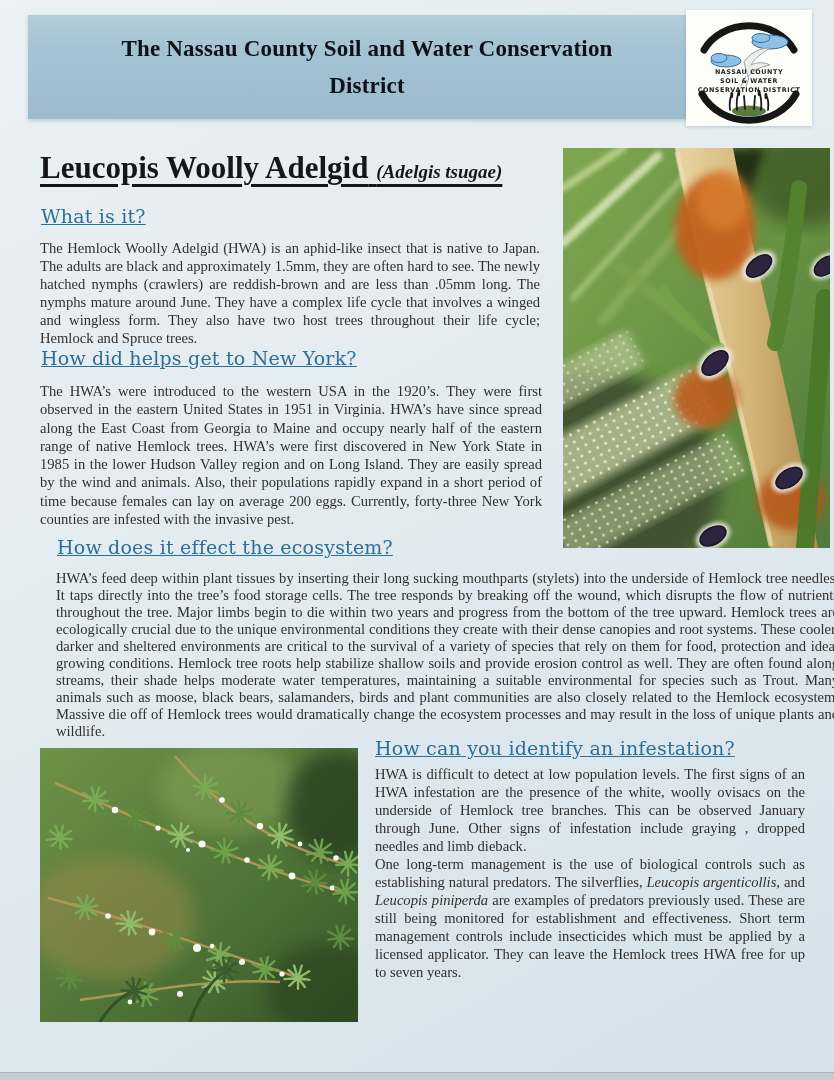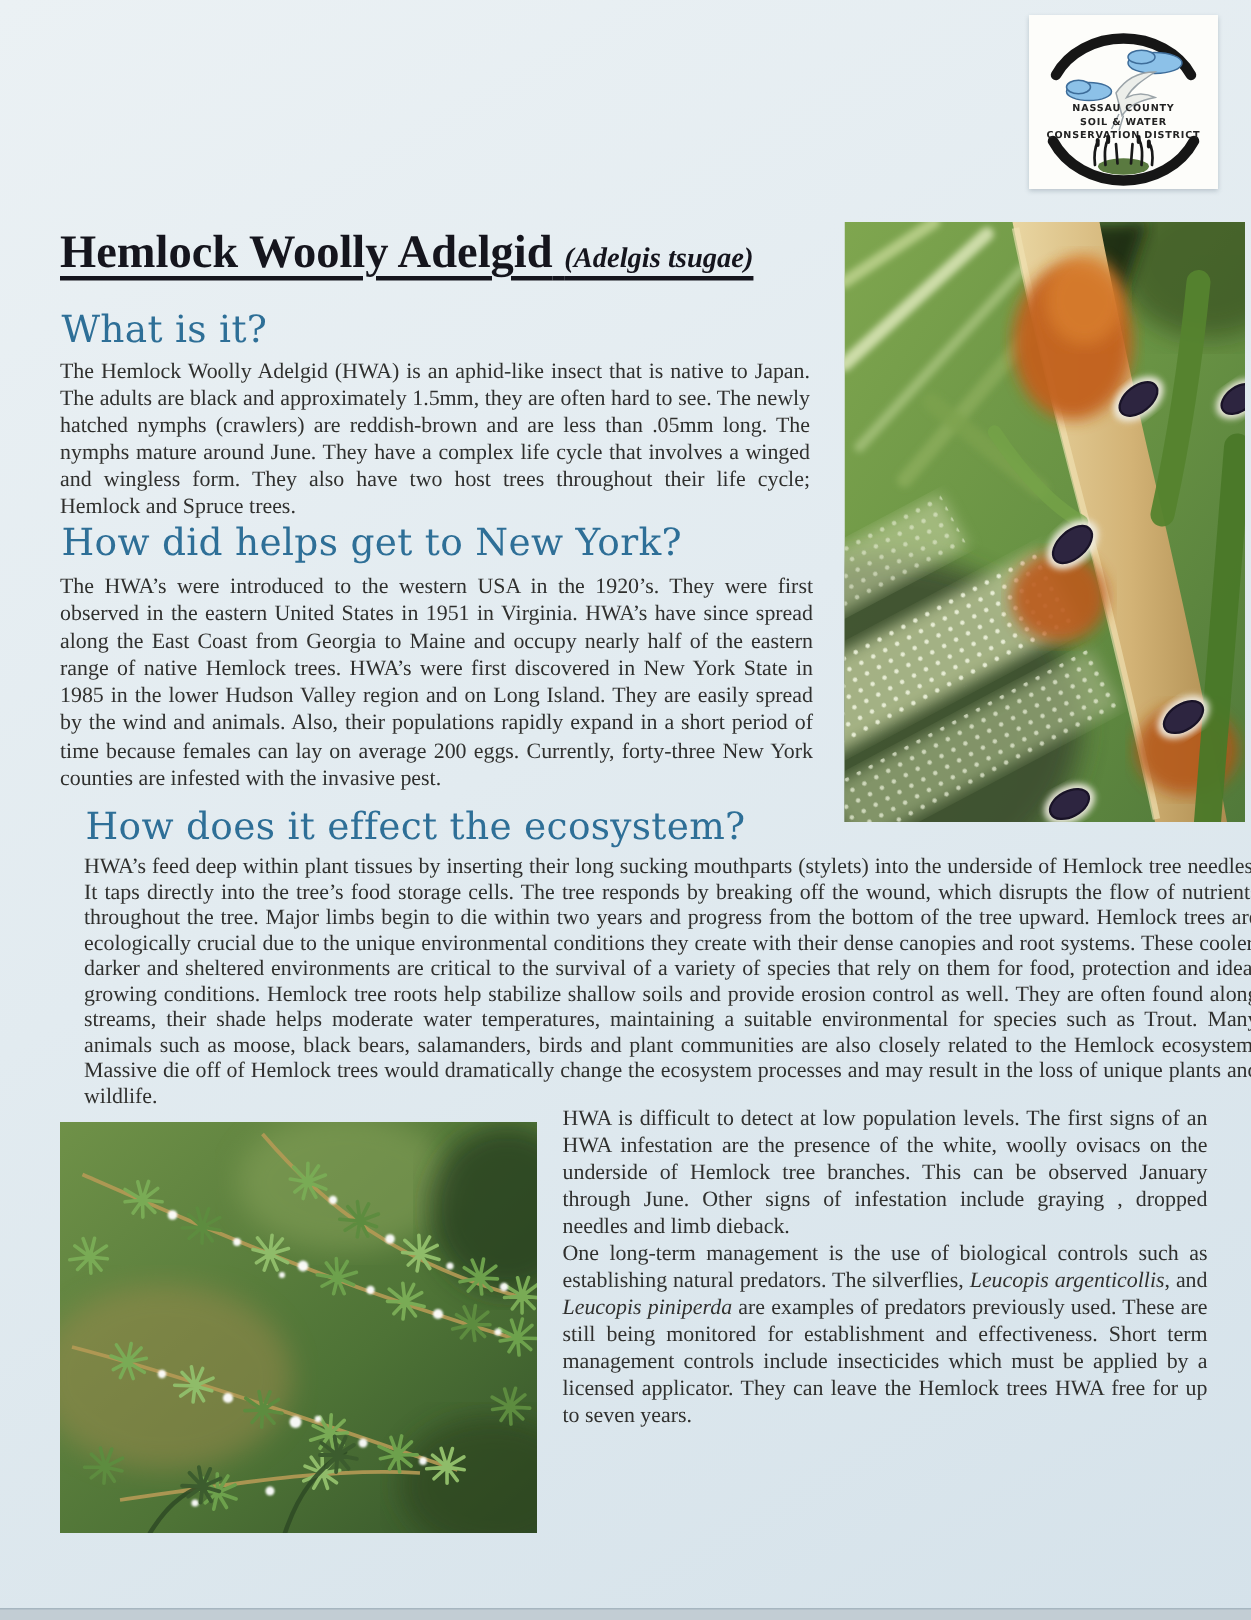--- a/index.html
+++ b/index.html
@@ -22,21 +22,21 @@
           letter-spacing:.55px;fill:#232323;text-anchor:middle;}
 
   
   .title{position:absolute;left:40px;top:150px;margin:0;color:#15151d;
          text-decoration:underline;text-decoration-thickness:3px;text-underline-offset:6px;
          font-size:31px;font-weight:bold;white-space:nowrap;}
   .title .sci{font-size:19px;font-style:italic;}
 
   
   h2{margin:0;font-family:"DejaVu Serif",serif;font-weight:normal;
-     font-size:25px;color:#2e6f97;letter-spacing:.2px;}
+     font-size:19px;color:#2e6f97;letter-spacing:.2px;text-decoration:underline;}
   p{margin:0;color:#30302e;font-size:14.6px;line-height:18px;text-align:justify;}
   .abs{position:absolute;}
   .s1-head{left:41px;top:205px;}
   .s1-body{left:40px;top:239px;width:500px;}
   .s2-head{left:41px;top:347px;}
   .s2-body{left:40px;top:382px;width:502px;line-height:18.3px;}
   .s3-head{left:57px;top:536px;}
   .s3-body{left:56px;top:570px;width:783px;line-height:17px;}
 
   .rightcol{position:absolute;left:375px;top:737px;width:430px;}
@@ -50,20 +50,23 @@
   .photo-insect svg,.photo-branch svg{display:block;width:100%;height:100%;}
 
   .bottom-strip{position:absolute;left:0;top:1072px;width:834px;height:8px;
                 background:#c2cdd4;border-top:1px solid #a6b6c0;}
 </style>
 </head>
 <body>
 
 <div class="page">
 
+  <div class="banner">
+    <div class="banner-title">The Nassau County Soil and Water Conservation District</div>
+  </div>
 
   <div class="logo-box">
     <svg viewBox="0 0 126 116" aria-label="NASSAU COUNTY">
       <rect width="126" height="116" fill="#fdfdfa"></rect>
       <g fill="none" stroke="#161616" stroke-linecap="round">
         <path d="M18,40 A50,43 0 0 1 108,40" stroke-width="7"></path>
         <path d="M16,84 A52,46 0 0 0 110,84" stroke-width="7"></path>
       </g>
       <g stroke="#3d6c99" stroke-width="1" fill="#8cc1e8">
         <ellipse cx="40" cy="51" rx="15" ry="6"></ellipse>
@@ -92,21 +95,21 @@
           <rect x="44.5" y="82" width="2.6" height="6" rx="1.3"></rect>
           <rect x="51.5" y="80" width="2.6" height="6" rx="1.3"></rect>
           <rect x="71.8" y="80" width="2.6" height="6" rx="1.3"></rect>
           <rect x="78.6" y="83" width="2.6" height="6" rx="1.3"></rect>
         </g>
       </g>
     </svg>
   </div>
 
   <h1 class="title">
-    <span>Hemlock Woolly Adelgid</span>
+    <span>Leucopis Woolly Adelgid</span>
     <span class="sci">(Adelgis tsugae)</span>
   </h1>
 
   <h2 class="abs s1-head">What is it?</h2>
   <p class="abs s1-body">The Hemlock Woolly Adelgid (HWA) is an aphid-like insect that is native to Japan. The adults are black and approximately 1.5mm, they are often hard to see.  The newly hatched nymphs (crawlers) are reddish-brown and are less than .05mm long.  The nymphs mature around June. They have a complex life cycle that involves a winged and wingless form. They also have two host trees throughout their life cycle; Hemlock and Spruce trees.</p>
 
   <h2 class="abs s2-head">How did helps get to New York?</h2>
   <p class="abs s2-body">The HWA’s were introduced to the western USA in the 1920’s. They were first observed in the eastern United States in 1951 in Virginia.  HWA’s have since spread along the East Coast from Georgia to Maine and occupy nearly half of the eastern range of native Hemlock trees. HWA’s were first discovered in New York State in 1985 in the lower Hudson Valley region and on Long Island.  They are easily spread by the wind and animals. Also, their populations rapidly expand in a short period of time because females can lay on average 200 eggs. Currently, forty-three New York counties are infested with the invasive pest.</p>
 
   <h2 class="abs s3-head">How does it effect the ecosystem?</h2>
@@ -271,20 +274,21 @@
       <g stroke="#2e4a24" stroke-width="3" opacity=".85" stroke-linecap="round" fill="none">
         <path d="M150,274 C158,250 170,232 190,220"></path>
         <path d="M60,274 C70,258 80,248 96,242"></path>
       </g>
       <use href="#tuft" stroke="#3c5c2e" stroke-width="2.6" transform="translate(185 222) rotate(20)"></use>
       <use href="#tuft" stroke="#3c5c2e" stroke-width="2.6" transform="translate(95 243) rotate(-15)"></use>
     </svg>
   </div>
 
   <div class="rightcol">
+    <h2>How can you identify an infestation?</h2>
     <p>HWA is difficult to detect at low population levels. The first signs of an HWA infestation are the presence of the white, woolly ovisacs on the underside of Hemlock tree branches.  This can be observed January through June. Other signs of infestation include graying , dropped needles and limb dieback.</p>
     <p>
       <span>One long-term management is the use of biological controls such as establishing natural predators. The silverflies, </span><i>Leucopis argenticollis</i><span>, and </span><i>Leucopis piniperda</i><span> are examples of predators previously used. These are still being monitored for establishment and effectiveness. Short term management controls include insecticides which must be applied by a licensed applicator. They can leave the Hemlock trees HWA free for up to seven years.</span>
     </p>
   </div>
 
   <div class="bottom-strip"></div>
 </div>
 
 </body></html>

